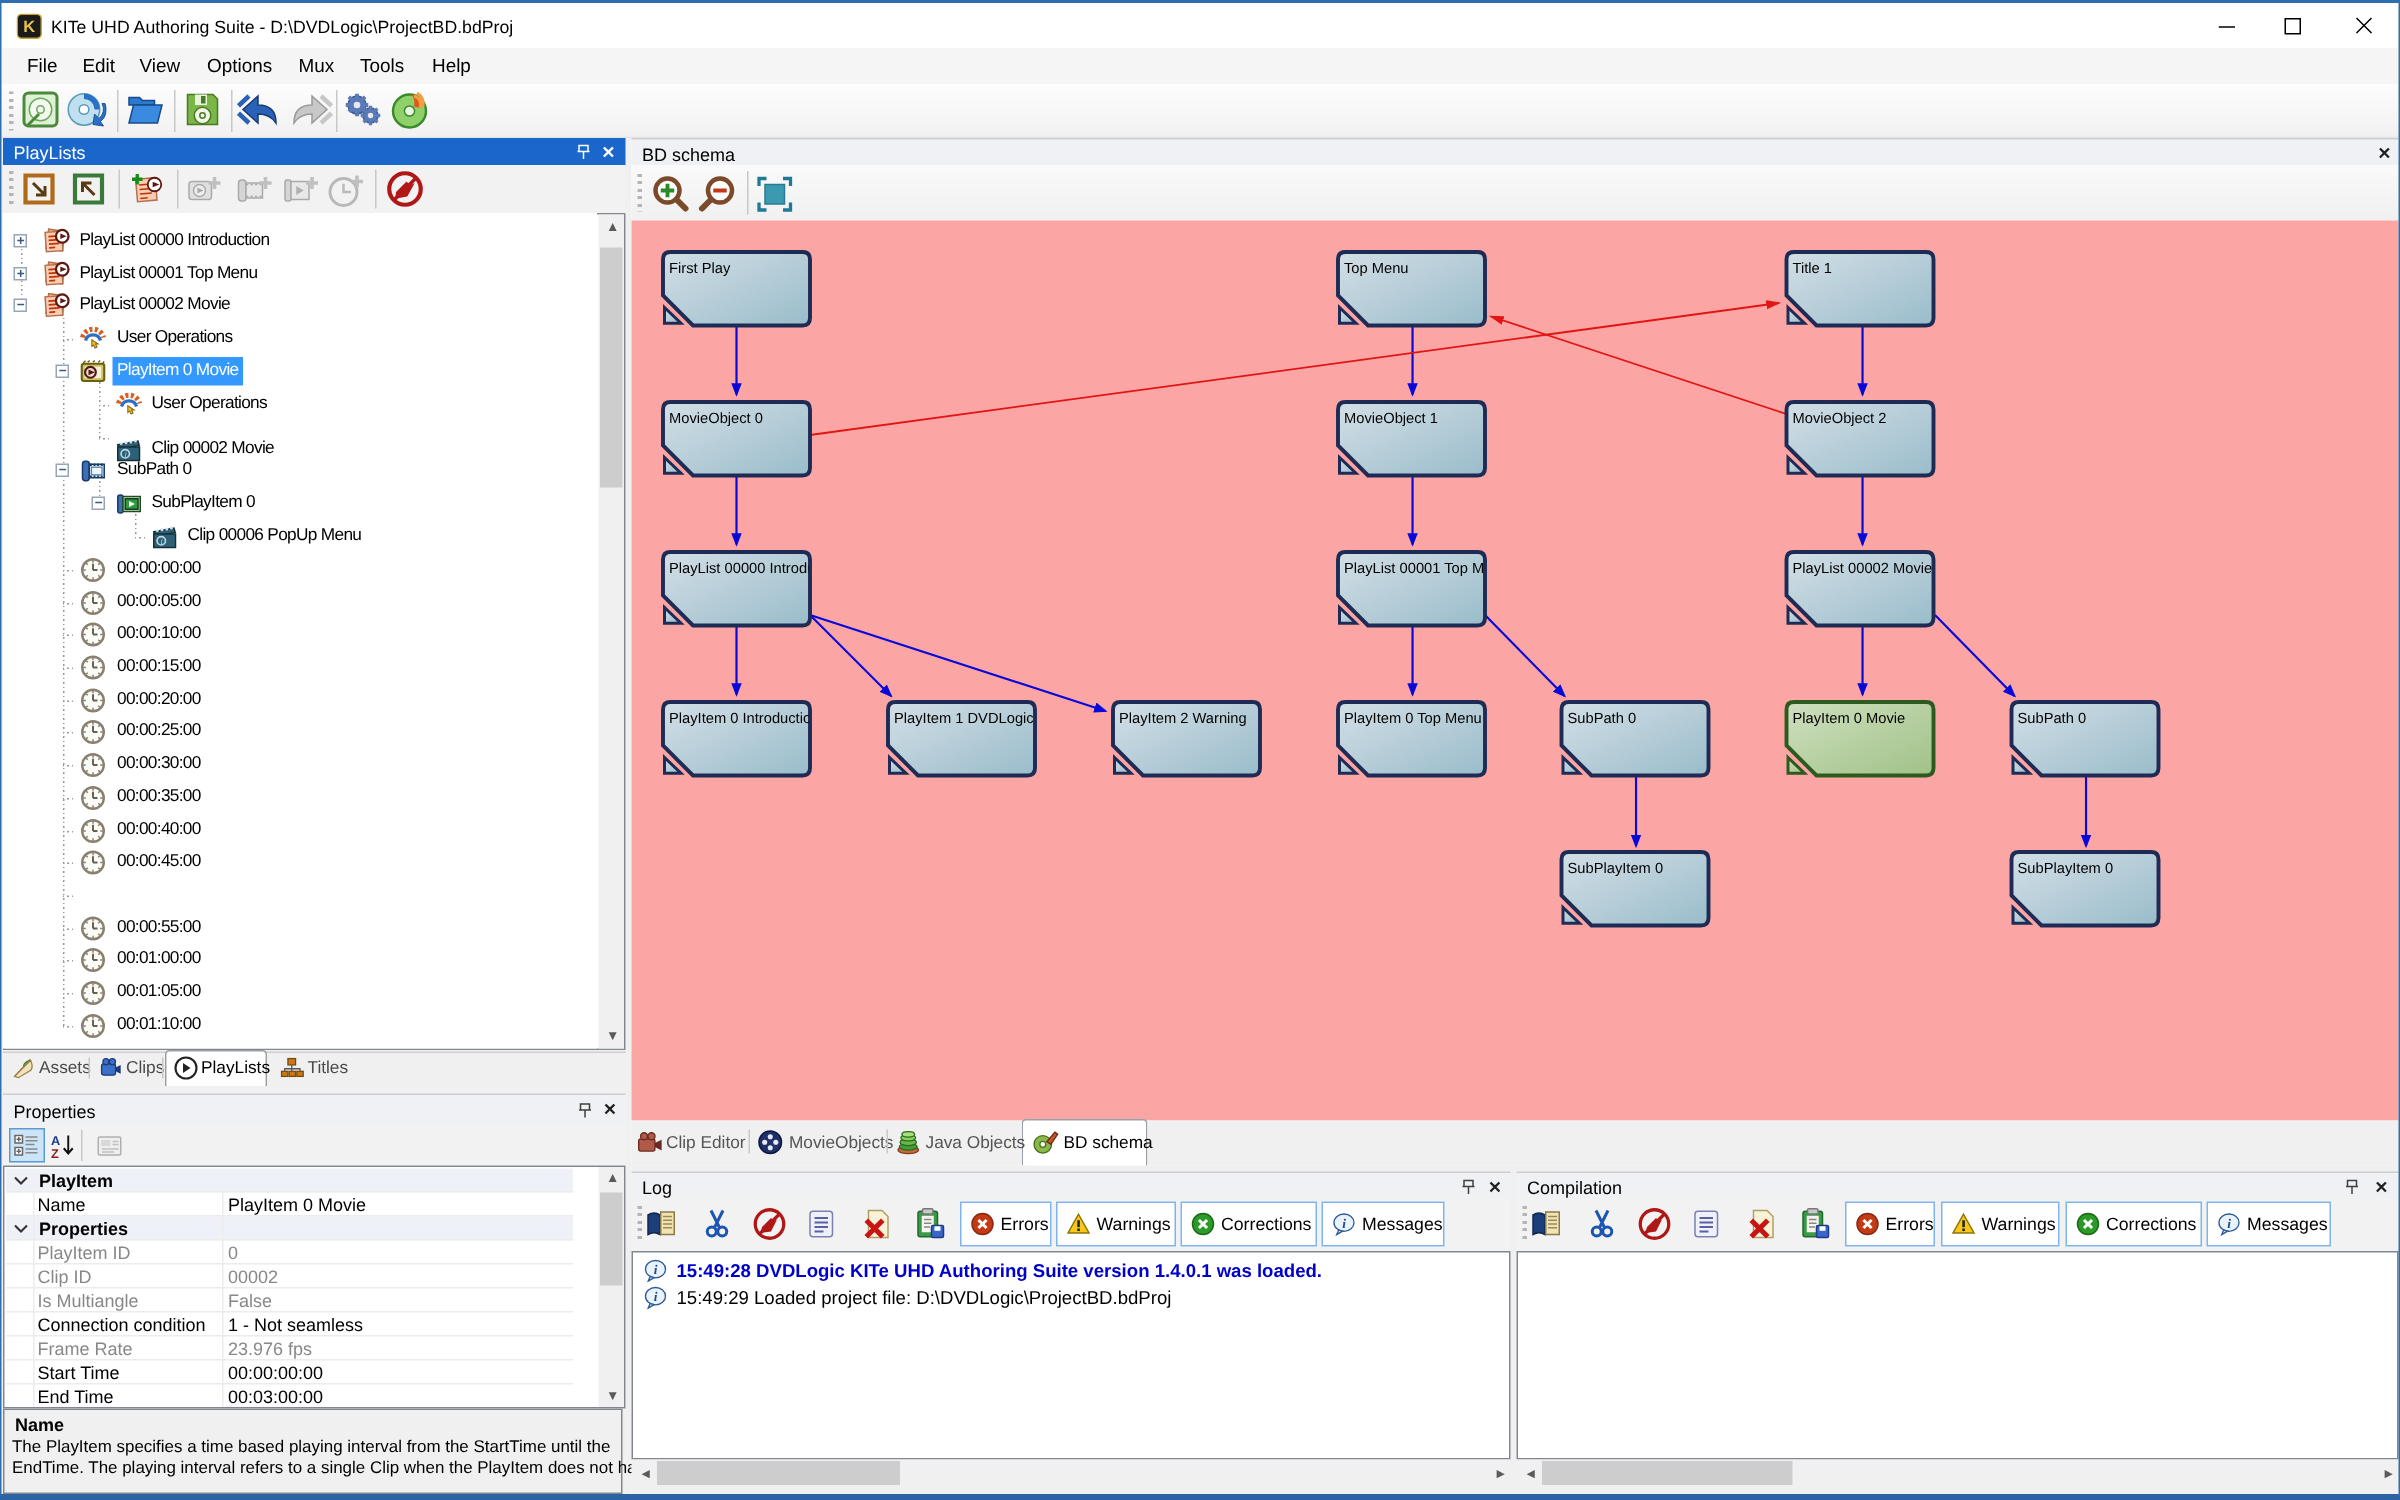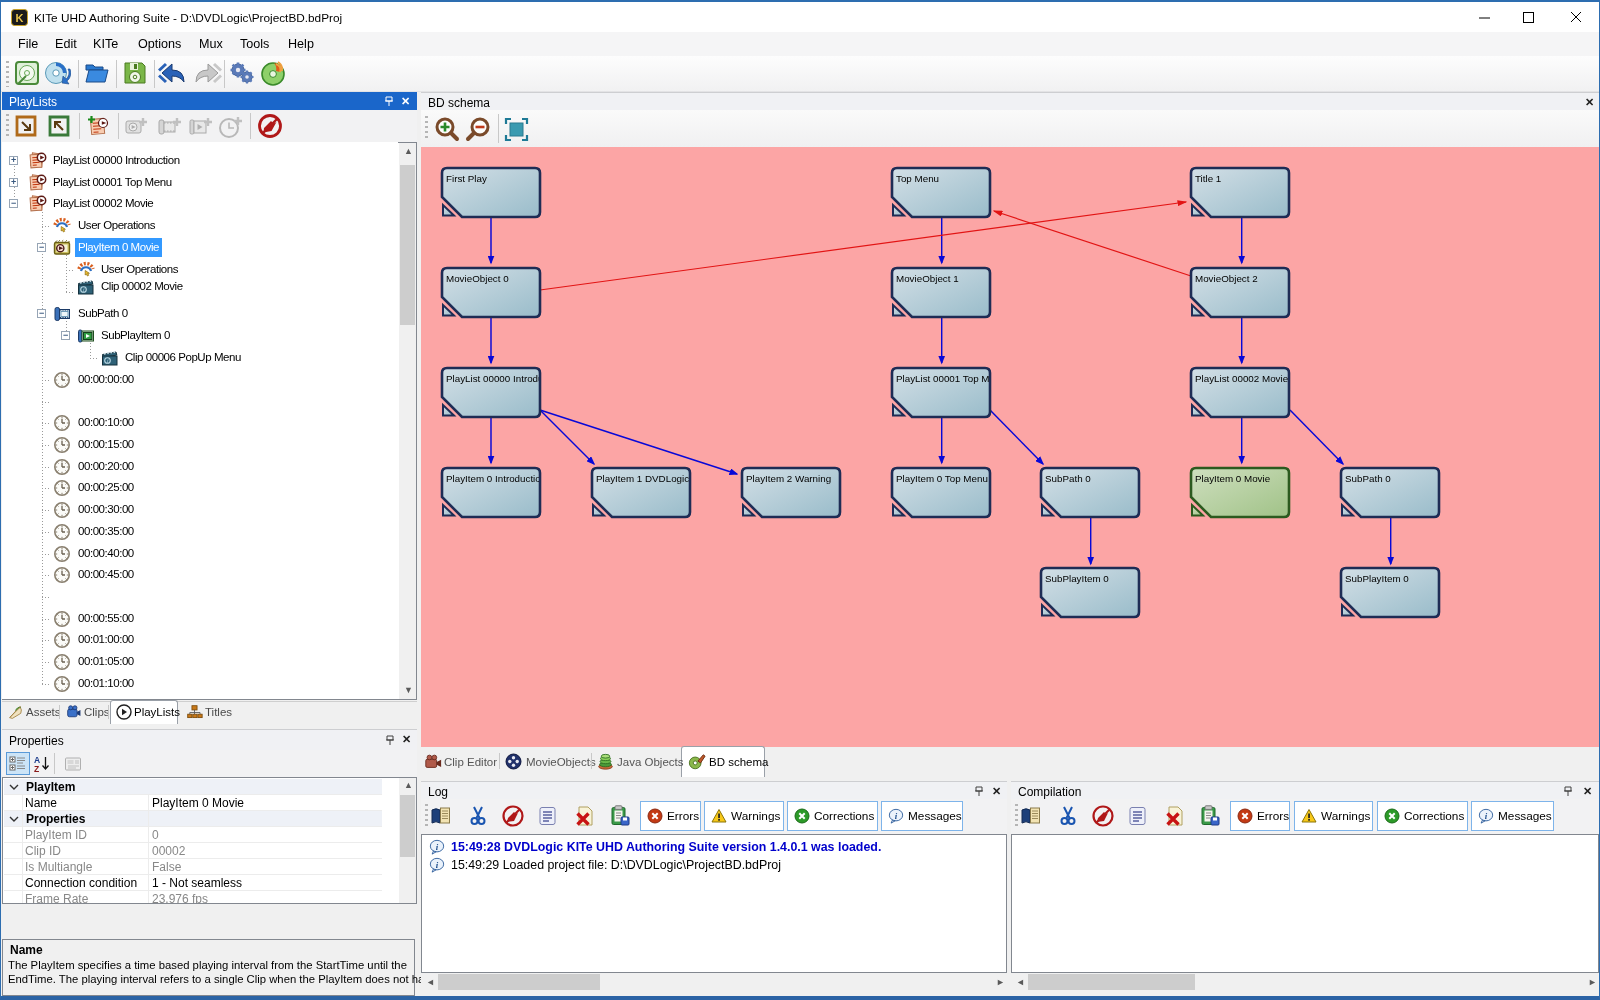--- a/index.html
+++ b/index.html
@@ -168,21 +168,21 @@
   <svg class="abs" style="left:1478px;top:8px" width="120" height="16" viewBox="0 0 120 16">
     <line x1="0" y1="8" x2="11" y2="8" stroke="#000" stroke-width="1"></line>
     <rect x="44.5" y="2.5" width="10" height="10" fill="none" stroke="#000"></rect>
     <path d="M92 2 L102 12 M102 2 L92 12" stroke="#000" stroke-width="1" fill="none"></path>
   </svg>
 </div>
 
 <div id="menubar">
   <span style="left:17px">File</span>
     <span style="left:54px">Edit</span>
-    <span style="left:92px">KITe</span>
+    <span style="left:92px">View</span>
     <span style="left:137px">Options</span>
     <span style="left:198px">Mux</span>
     <span style="left:239px">Tools</span>
     <span style="left:287px">Help</span>
 </div>
 
 <div id="maintb">
   <div class="grip" style="left:5px;top:5px;height:26px"></div>
   <div class="vsep" style="left:77px;top:4px;height:28px"></div>
   <div class="vsep" style="left:115px;top:4px;height:28px"></div>
@@ -360,21 +360,21 @@
         <use href="#ic-playitem"></use>
       </svg>
       <span class="tlabel" style="left:73px;top:1px;background:#3399ff;color:#fff;padding:3px 3px 4px">PlayItem 0 Movie</span>
     </div>
     <div class="trow" style="left:0;top:117px;width:396px">
       <svg style="position:absolute;left:74px;top:1px" width="20" height="20">
         <use href="#ic-userops"></use>
       </svg>
       <span class="tlabel" style="left:99px">User Operations</span>
     </div>
-    <div class="trow" style="left:0;top:134px;width:344px">
+    <div class="trow" style="left:0;top:147px;width:344px">
       <svg style="position:absolute;left:74px;top:1px" width="20" height="20">
         <use href="#ic-clip"></use>
       </svg>
       <span class="tlabel" style="left:99px">Clip 00002 Movie</span>
     </div>
     <div class="trow" style="left:0;top:161px;width:396px">
       <span class="ebox" style="left:35px">−</span>
       <svg style="position:absolute;left:50px;top:1px" width="20" height="20">
         <use href="#ic-subpath"></use>
       </svg>
@@ -391,20 +391,26 @@
       <svg style="position:absolute;left:98px;top:1px" width="20" height="20">
         <use href="#ic-clip"></use>
       </svg>
       <span class="tlabel" style="left:123px">Clip 00006 PopUp Menu</span>
     </div>
     <div class="trow" style="left:0;top:227px;width:396px">
       <svg style="position:absolute;left:50px;top:1px" width="20" height="20">
         <use href="#ic-clock"></use>
       </svg>
       <span class="tlabel" style="left:76px">00:00:00:00</span>
+    </div>
+    <div class="trow" style="left:0;top:249px;width:396px">
+      <svg style="position:absolute;left:50px;top:1px" width="20" height="20">
+        <use href="#ic-clock"></use>
+      </svg>
+      <span class="tlabel" style="left:76px">00:00:05:00</span>
     </div>
     <div class="trow" style="left:0;top:270px;width:396px">
       <svg style="position:absolute;left:50px;top:1px" width="20" height="20">
         <use href="#ic-clock"></use>
       </svg>
       <span class="tlabel" style="left:76px">00:00:10:00</span>
     </div>
     <div class="trow" style="left:0;top:292px;width:396px">
       <svg style="position:absolute;left:50px;top:1px" width="20" height="20">
         <use href="#ic-clock"></use>
@@ -534,21 +540,21 @@
  <text x="1" y="8" font-size="8.5" font-weight="bold" fill="#1a3a8a" font-family="Liberation Sans">A</text>
  <text x="1" y="17" font-size="8.5" font-weight="bold" fill="#8a1a1a" font-family="Liberation Sans">Z</text>
  <path d="M12.5 2 v12 m-3 -3.5 l3 3.5 l3 -3.5" stroke="#111" stroke-width="1.3" fill="none"></path>
     </svg>
 <svg class="abs" style="left:62px;top:5px" width="18" height="18" viewBox="0 0 18 18">
  <rect x="1.5" y="3" width="15" height="12" rx="1" fill="#eee" stroke="#b0b0b0"></rect>
  <rect x="3.5" y="5" width="6" height="4" fill="#d8d8d8"></rect>
       <path d="M11 6 h4 M11 8 h4 M4 11 h11 M4 13 h8" stroke="#c0c0c0"></path>
     </svg>
 </div>
-<div class="cbox" id="propgrid" style="left:2px;top:777px;width:415px;height:127px;overflow:hidden">
+<div class="cbox" id="propgrid" style="left:2px;top:777px;width:415px;height:162px;overflow:hidden">
     <div class="pgrow pgcat" style="top:1px">
       <svg style="position:absolute;left:5px;top:4px" width="10" height="8" viewBox="0 0 10 8">
         <path d="M1 2 L5 6 L9 2" stroke="#333" stroke-width="1.4" fill="none"></path>
       </svg>
       <span class="pgname" style="left:22px">PlayItem</span>
     </div>
     <div class="pgrow" style="top:17px">
       <span class="pgname">Name</span>
       <span class="pgval">PlayItem 0 Movie</span>
     </div>

